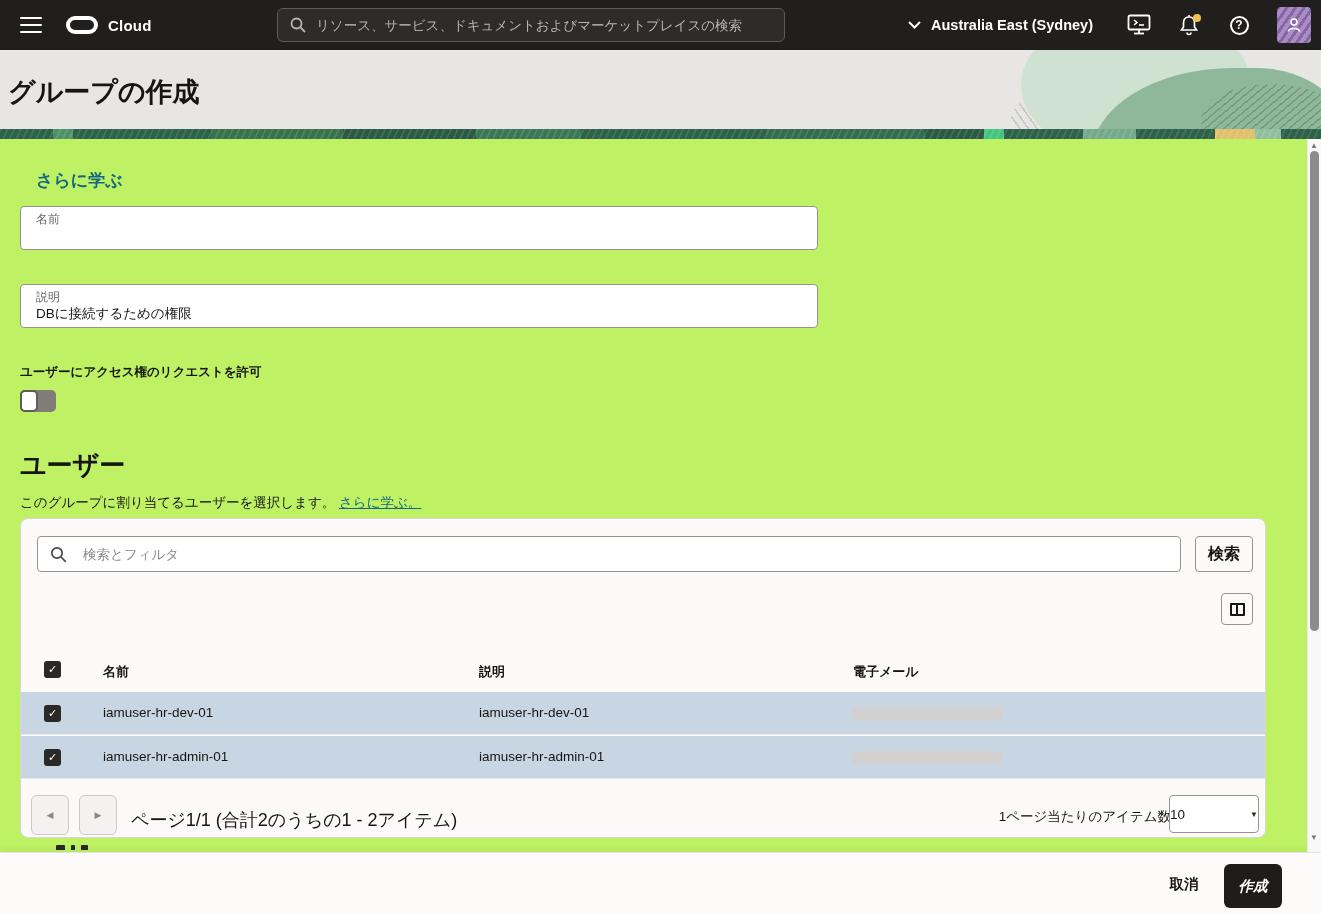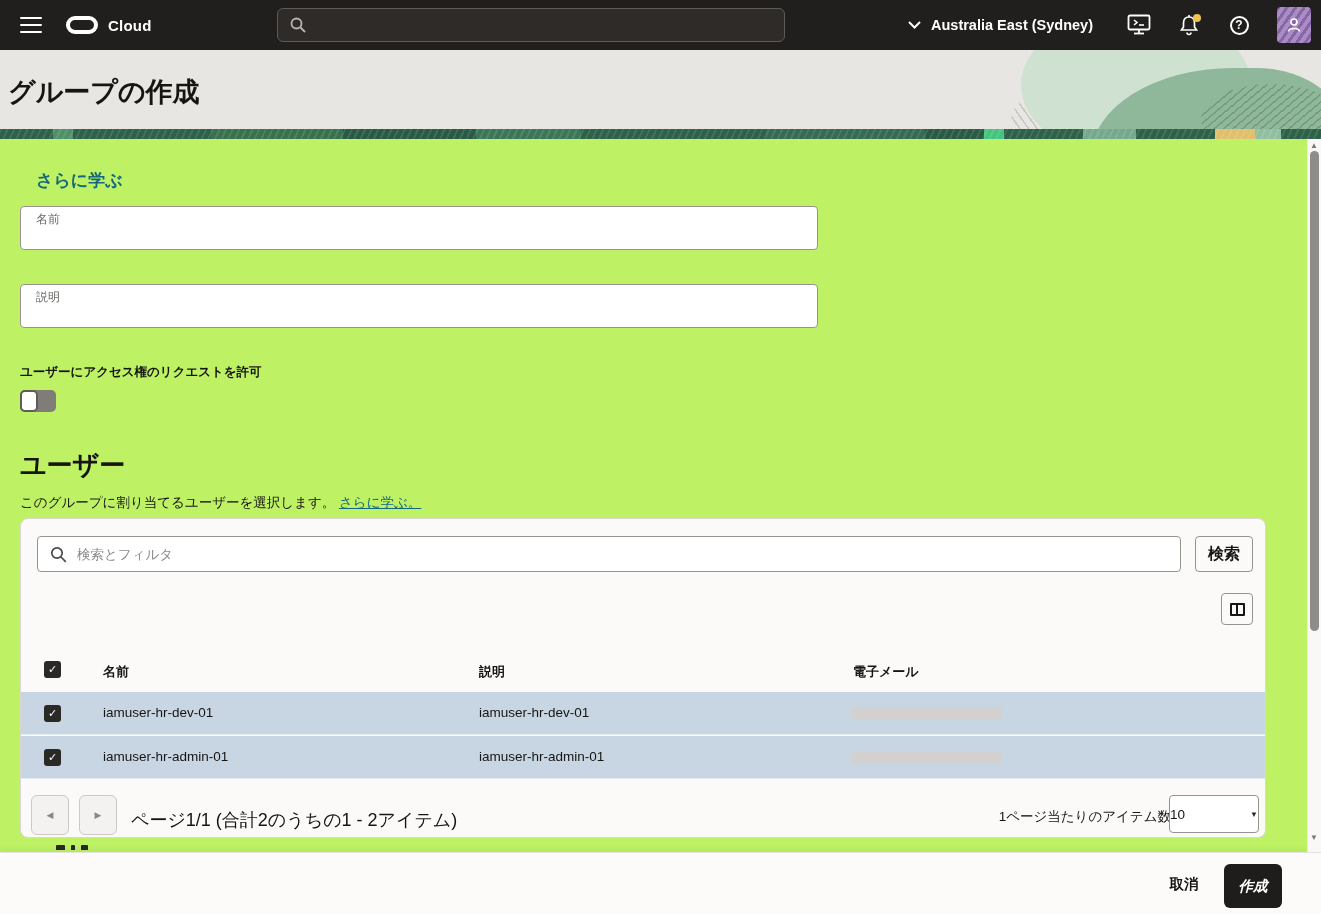--- a/index.html
+++ b/index.html
@@ -52,21 +52,21 @@
   .toggle { position:absolute; left:20px; top:390px; width:36px; height:22px; background:#807c77; border-radius:5px; cursor:pointer; }
   .toggle .knob { position:absolute; left:0; top:0; width:18px; height:22px; background:#fff; border:2px solid #5f5c58; border-radius:5px; }
 
   
   .users-heading { position:absolute; left:20px; top:448px; font-size:26px; font-weight:bold; color:#161513; }
   .users-desc { position:absolute; left:20px; top:494px; font-size:13.5px; color:#161513; }
   .users-desc a { color:#14677e; text-decoration:underline; cursor:pointer; }
 
   .panel { position:absolute; left:20px; top:518px; width:1246px; height:320px; background:#fbfaf9; border:1px solid #d9d6d3; border-radius:8px; }
   .panel-search { position:absolute; left:16px; top:17px; width:1144px; height:36px; background:#fff; border:1px solid #96948f; border-radius:4px; display:flex; align-items:center; padding:0 12px; }
-  .panel-search input { flex:1; border:none; outline:none; font-size:13.5px; color:#161513; margin-left:10px; font-family:inherit; }
+  .panel-search input { flex:1; border:none; outline:none; font-size:13.5px; color:#161513; margin-left:16px; font-family:inherit; }
   .panel-search input::placeholder { color:#8b8885; }
   .search-btn { position:absolute; left:1174px; top:17px; width:58px; height:36px; background:transparent; border:1px solid #96948f; border-radius:4px; font-size:16px; font-weight:bold; color:#161513; font-family:inherit; cursor:pointer; }
   .col-btn { position:absolute; left:1200px; top:74px; width:32px; height:32px; background:transparent; border:1px solid #96948f; border-radius:4px; display:flex; align-items:center; justify-content:center; cursor:pointer; }
   .col-glyph { width:15px; height:13px; border:2px solid #161513; border-radius:1px; position:relative; }
   .col-glyph::after { content:""; position:absolute; left:4px; top:0; width:2px; height:9px; background:#161513; }
 
   .thead { position:absolute; left:0; top:132px; width:100%; height:40px; }
   .th { position:absolute; top:12px; font-size:13px; font-weight:bold; color:#161513; }
   .checkbox { position:absolute; left:23px; width:17px; height:17px; background:#2b2926; border-radius:3px; color:#fff; font-size:11px; line-height:17px; text-align:center; cursor:pointer; }
   .row { position:absolute; left:0; width:1244px; height:43px; background:#c7d6e2; border-bottom:1px solid #e4ecf2; cursor:pointer; }
@@ -106,20 +106,21 @@
         <span></span>
       </div>
     <div class="logo-pill"></div>
     <div class="brand">Cloud</div>
 
     <div class="top-search">
       <svg width="16" height="16" viewBox="0 0 16 16">
         <circle cx="6.5" cy="6.5" r="5" fill="none" stroke="#b9b6b2" stroke-width="1.8"></circle>
         <line x1="10.5" y1="10.5" x2="15" y2="15" stroke="#b9b6b2" stroke-width="1.8"></line>
       </svg>
+      <input type="text" placeholder="リソース、サービス、ドキュメントおよびマーケットプレイスの検索" style="">
     </div>
 
     <div class="region">
       <svg width="13" height="8" viewBox="0 0 13 8">
         <polyline points="1,1 6.5,6.5 12,1" fill="none" stroke="#fff" stroke-width="2"></polyline>
       </svg>
       <span class="region-label">Australia East (Sydney)</span>
     </div>
 
     <div class="topbar-icons">
@@ -166,20 +167,21 @@
   <div class="green-strip"></div>
 
   <a class="learn-link">さらに学ぶ</a>
 
   <div class="field" style="top:206px;">
     <div class="flabel">名前</div>
   </div>
 
   <div class="field" style="top:284px;">
     <div class="flabel">説明</div>
+    <input type="text" value="DBに接続するための権限" style="">
   </div>
 
   <div class="toggle-label">ユーザーにアクセス権のリクエストを許可</div>
   <div class="toggle">
       <div class="knob"></div>
     </div>
 
   <div class="users-heading">ユーザー</div>
   <div class="users-desc">
     <span>このグループに割り当てるユーザーを選択します。</span>

